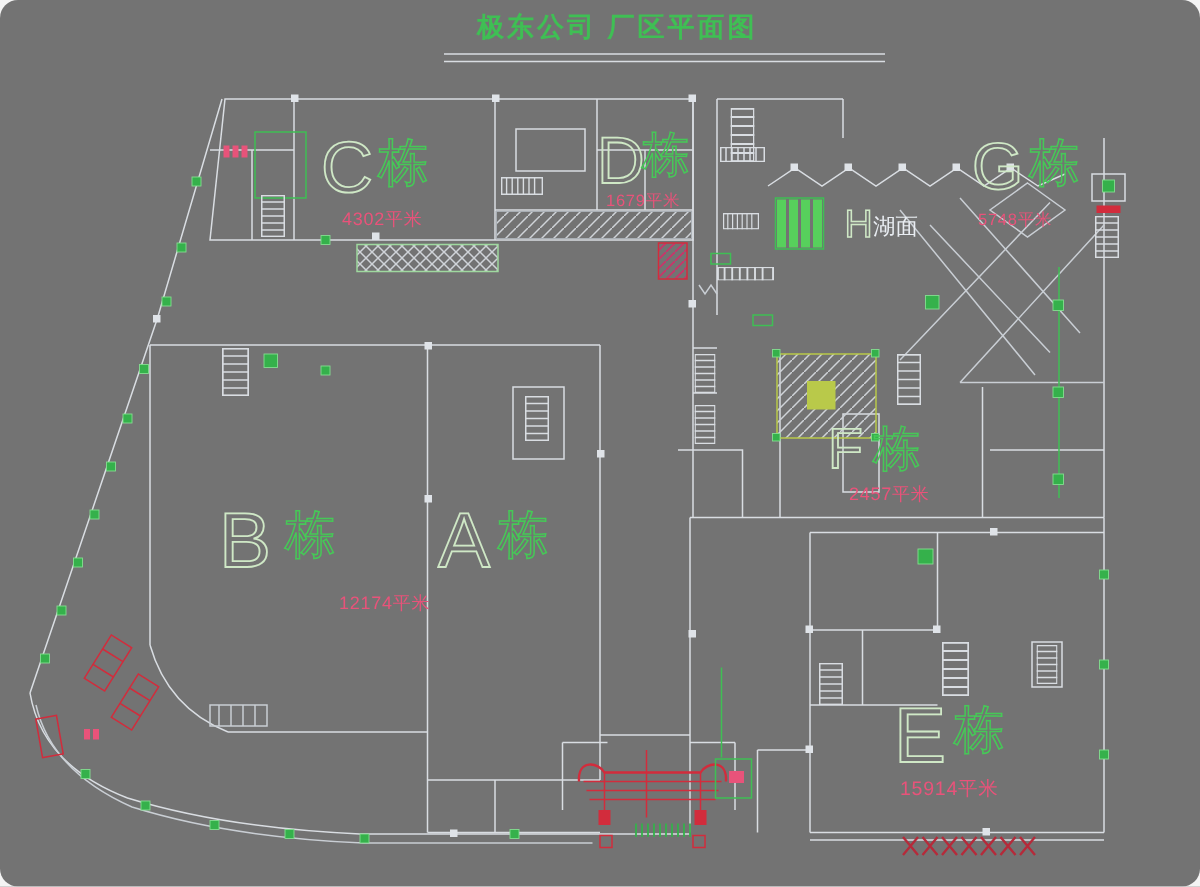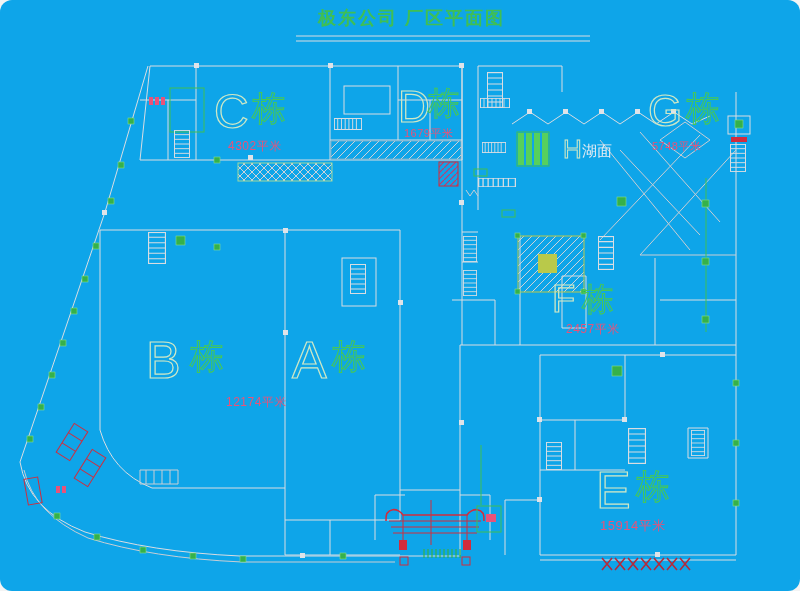--- a/index.html
+++ b/index.html
@@ -1,17 +1,17 @@
 <!DOCTYPE html>
 <html><head>
 <meta charset="utf-8">
 <style>
   html,body{margin:0;padding:0;background:#f4f4f4;}
   .canvas{
-    position:relative;width:800px;height:591px;background:#0ea5e9;
+    position:relative;width:800px;height:591px;background:#737373;
     border-radius:12px;overflow:hidden;
     font-family:"Liberation Sans", sans-serif;
   }
   svg{display:block;}
   text{font-family:"Liberation Sans", sans-serif;}
   .wline{stroke:#d9dde2;stroke-width:1;fill:none;}
   .wline2{stroke:#c9ced4;stroke-width:1;fill:none;}
   .gline{stroke:#3fbf54;stroke-width:1;fill:none;}
   .rline{stroke:#d22c3c;stroke-width:1;fill:none;}
   .ltr{stroke:#cfe8c6;fill:none;stroke-width:1.2;font-size:48px;}

